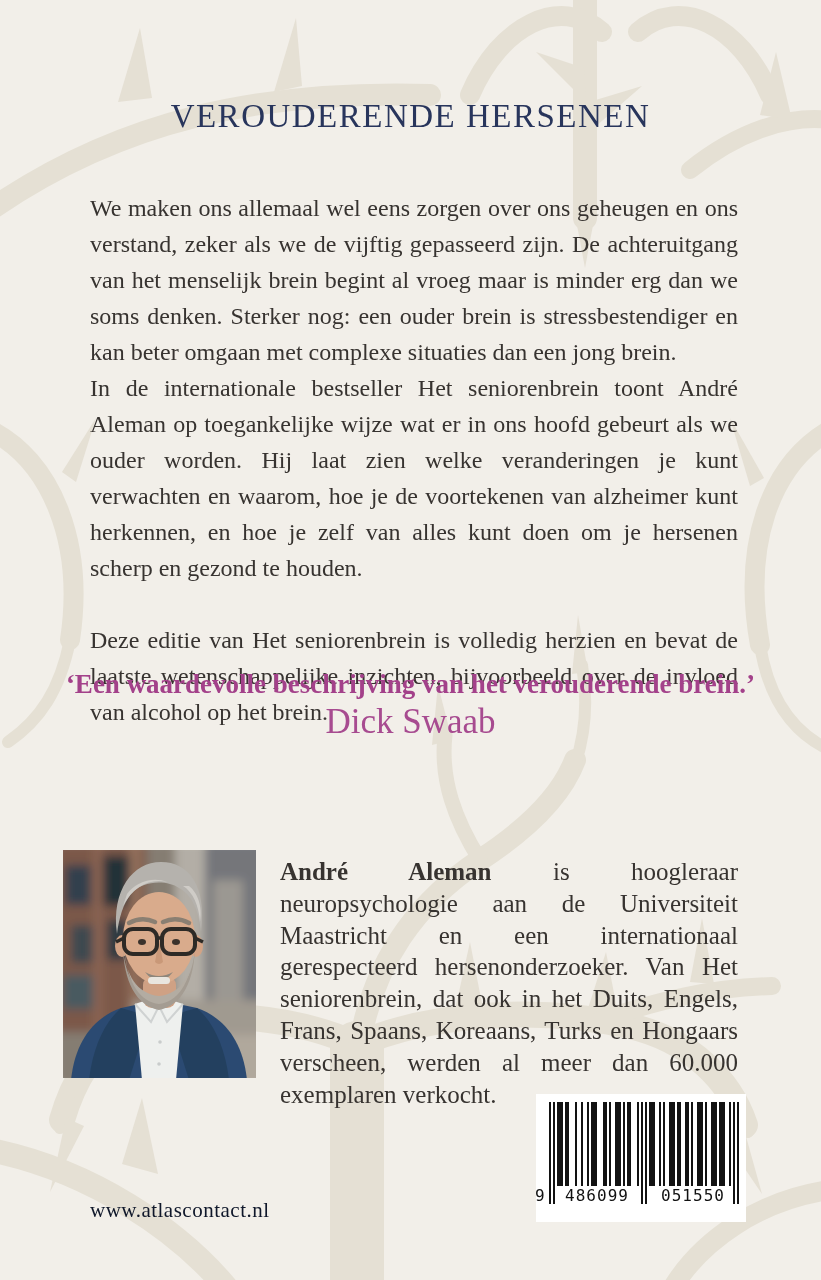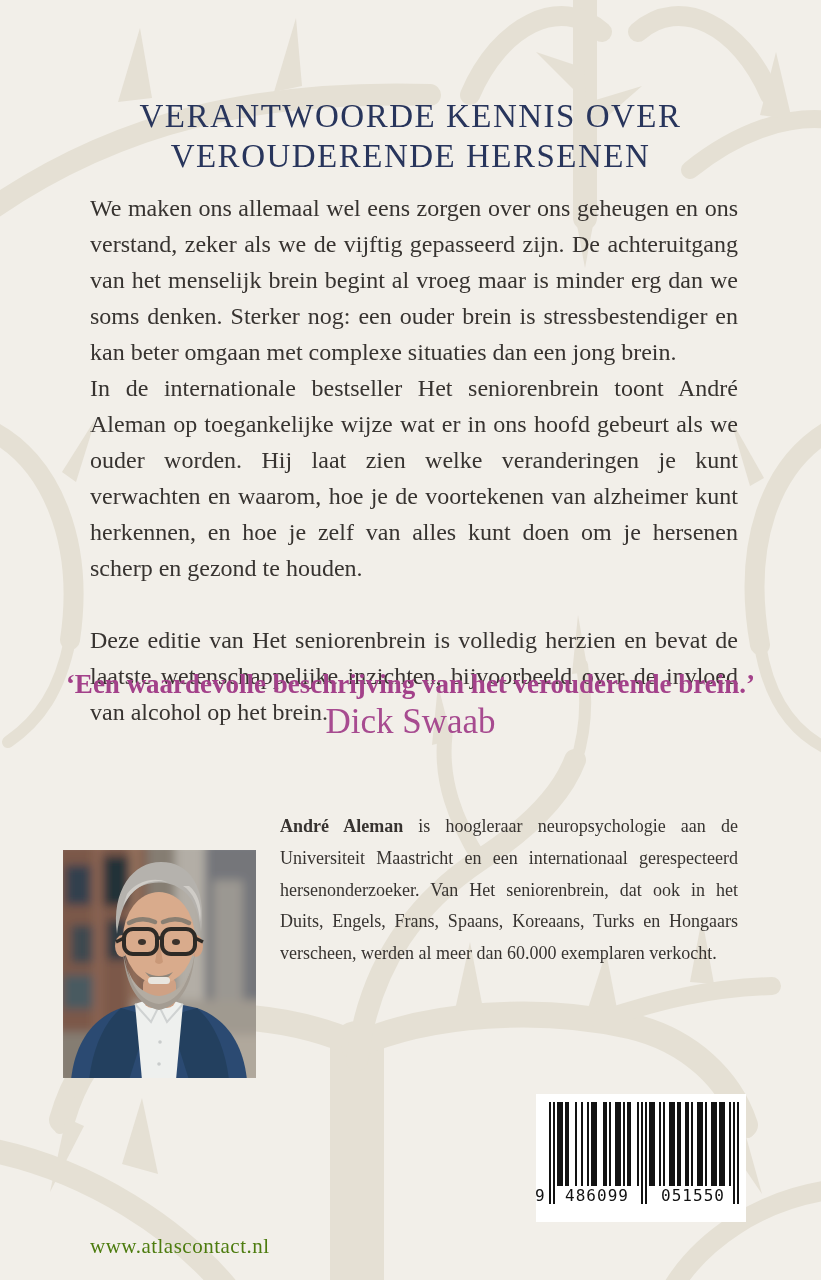--- a/index.html
+++ b/index.html
@@ -38,22 +38,22 @@
   }
   .quote-line{font-weight:bold;font-size:27px;line-height:40px;color:#a3418a;}
   .quote-attr{font-size:35px;line-height:36px;}
   .quote-attr.it{font-style:italic;}
   .quote-gap{height:16px;}
 
   .author-photo{
     top:850px;left:63px;width:193px;height:228px;
   }
   .bio{
-    top:811px;left:280px;width:458px;
-    font-size:18px;line-height:31.8px;
+    top:856px;left:280px;width:458px;
+    font-size:25px;line-height:31.8px;
     text-align:justify;
   }
 
   .seg-i{}
   .seg-b{font-weight:bold;}
 
   .barcode{
     top:1094px;left:536px;width:210px;height:128px;
     background:#ffffff;
   }
@@ -69,23 +69,22 @@
     font-family:"DejaVu Sans Mono", monospace;
     font-size:16px;color:#111;
   }
   .bc-d1{position:absolute;left:-1px;top:0;}
   .bc-d2{position:absolute;left:19px;top:0;width:84px;text-align:center;letter-spacing:1px;}
   .bc-d3{position:absolute;left:115px;top:0;width:84px;text-align:center;letter-spacing:1px;}
 
   .website{
     top:1198px;left:90px;
     font-size:21px;letter-spacing:0.5px;
-    color:#4d7c0f;
+    color:#0f172a;
     text-decoration:none;
-    margin-top:36px;
   }
 </style>
 </head>
 <body>
 
 <div class="cover">
 
   <svg class="watermark" width="821" height="1280" viewBox="0 0 821 1280" aria-hidden="true">
     <g fill="#e5e0d4" stroke="#e5e0d4" stroke-linecap="round" fill-rule="evenodd">
 
@@ -136,21 +135,20 @@
       <path d="M764,478 L730,418 L750,486 Z" stroke="none"></path>
       <path d="M760,645 C768,695 790,730 826,748" stroke-width="12" fill="none"></path>
 
       <path d="M-10,1150 C90,1170 180,1230 230,1292" stroke-width="24" fill="none"></path>
       <path d="M122,1164 L142,1098 L158,1174 Z" stroke="none"></path>
       <path d="M830,1190 C760,1200 700,1240 670,1292" stroke-width="20" fill="none"></path>
     </g>
   </svg>
 
   <header class="layer title">
-    <div>VERANTWOORDE KENNIS OVER</div>
     <div>VEROUDERENDE HERSENEN</div>
   </header>
 
   <main class="layer blurb">
     <p><span>We maken ons allemaal wel eens zorgen over ons geheugen en ons verstand, zeker als we de vijftig gepasseerd zijn. De achteruitgang van het menselijk brein begint al vroeg maar is minder erg dan we soms denken. Sterker nog: een ouder brein is stressbestendiger en kan beter omgaan met complexe situaties dan een jong brein.</span></p>
     <p><span>In de internationale bestseller </span><span class="seg-i">Het seniorenbrein</span><span> toont André Aleman op toegankelijke wijze wat er in ons hoofd gebeurt als we ouder worden. Hij laat zien welke veranderingen je kunt verwachten en waarom, hoe je de voortekenen van alzheimer kunt herkennen, en hoe je zelf van alles kunt doen om je hersenen scherp en gezond te houden.</span></p>
     <p class="spaced"><span>Deze editie van </span><span class="seg-i">Het seniorenbrein</span><span> is volledig herzien en bevat de laatste wetenschappelijke inzichten, bijvoorbeeld over de invloed van alcohol op het brein.</span></p>
   </main>
 
   <section class="layer quotes">

